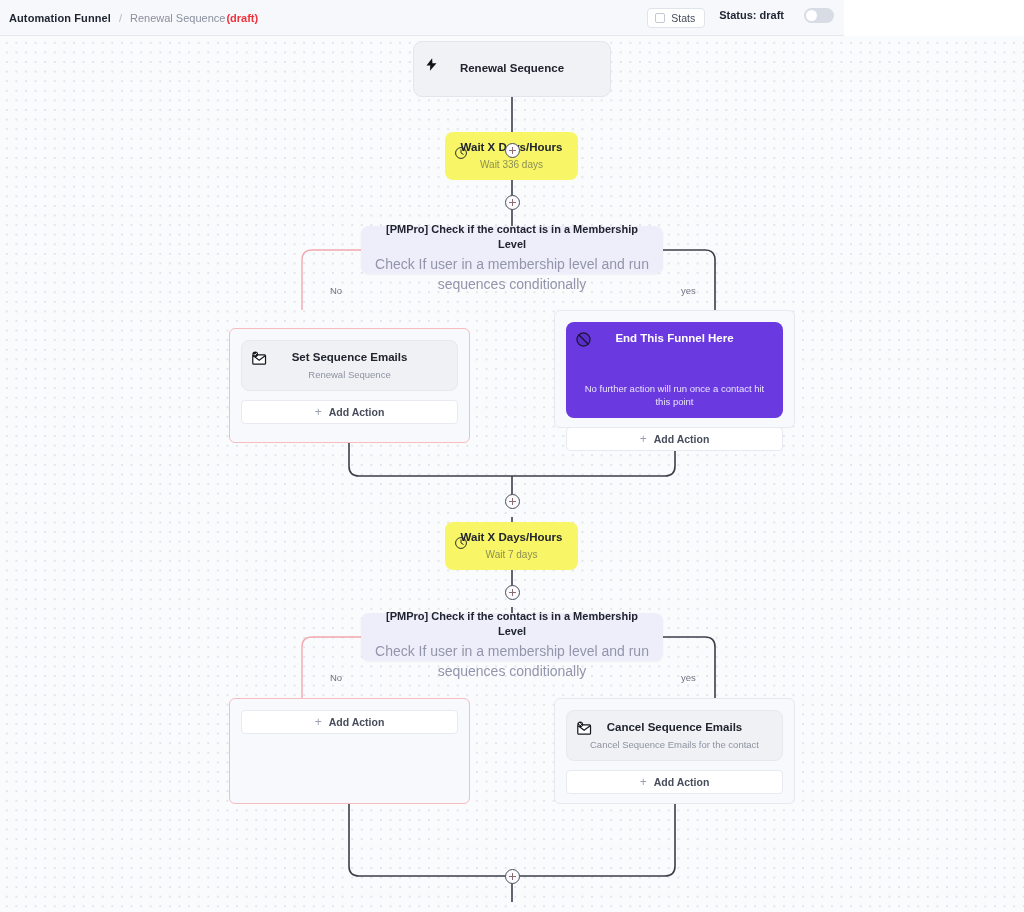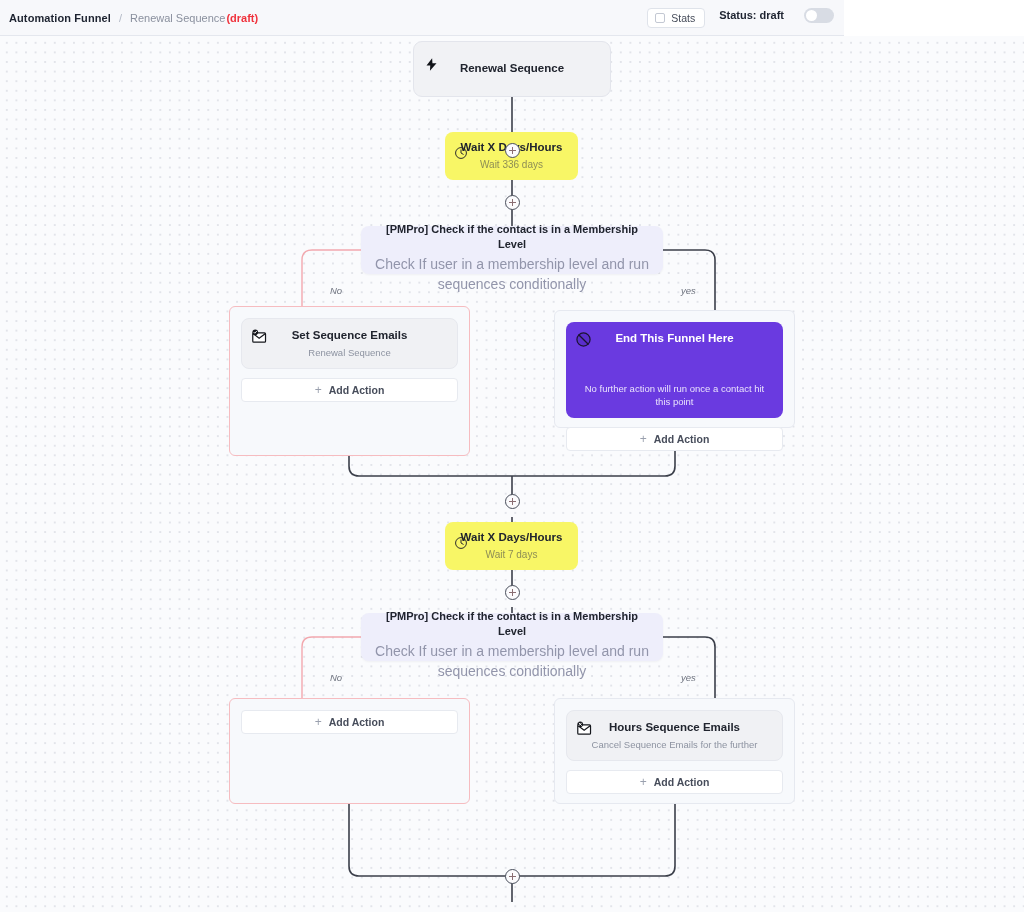--- a/index.html
+++ b/index.html
@@ -175,21 +175,21 @@
   
   .branch-box {
     position: absolute;
     border-radius: 6px;
     background: #f7f9fc;
     padding: 11px;
   }
   .branch-no  { border: 1px solid #f6bcc0; }
   .branch-yes { border: 1px solid #e6e9f0; }
 
-  #branch-1-no  { left: 229px; top: 270px; width: 241px; height: 150px; }
+  #branch-1-no  { left: 229px; top: 292px; width: 241px; height: 115px; }
   #branch-1-yes { left: 554px; top: 274px; width: 241px; height: 118px; }
   #branch-2-no  { left: 229px; top: 662px; width: 241px; height: 106px; }
   #branch-2-yes { left: 554px; top: 662px; width: 241px; height: 106px; }
 
   
   .action-card {
     position: relative;
     width: 100%;
     border-radius: 8px;
     padding: 9px 14px;
@@ -274,21 +274,20 @@
   }
   .plus-node .pn-h { width: 7px; height: 1px; }
   .plus-node .pn-v { width: 1px; height: 7px; }
 
   
   .edge-label {
     position: absolute;
     font-size: 9.5px;
     color: #6e737f;
     z-index: 15;
-    font-style: italic;
   }
 </style>
 </head>
 <body>
 
 <div id="topbar">
   <div id="breadcrumb">
     <span class="crumb-root">Automation Funnel</span>
     <span class="crumb-sep">/</span>
     <span class="crumb-cur">Renewal Sequence</span>
@@ -450,22 +449,22 @@
   <div class="branch-box branch-yes" id="branch-2-yes">
     <div class="action-card grey">
       <span class="a-icon">
         <svg width="17" height="17" viewBox="0 0 24 24">
           <rect x="2.5" y="7" width="18" height="13" rx="1.4" fill="#ffffff" stroke="#15171c" stroke-width="1.7"></rect>
           <path d="M3 8 L11.5 14.5 L20 8" fill="none" stroke="#15171c" stroke-width="1.7"></path>
           <circle cx="6" cy="6" r="4" fill="#15171c"></circle>
           <path d="M4.3 4.3 L7.7 7.7 M7.7 4.3 L4.3 7.7" stroke="#ffffff" stroke-width="1.3" stroke-linecap="round"></path>
         </svg>
       </span>
-      <div class="a-title">Hours Sequence Emails</div>
-      <div class="a-sub">Cancel Sequence Emails for the further</div>
+      <div class="a-title">Cancel Sequence Emails</div>
+      <div class="a-sub">Cancel Sequence Emails for the contact</div>
     </div>
     <div class="add-action">
       <span class="aa-plus">+</span>
       <span class="aa-label">Add Action</span>
     </div>
   </div>
 
   <div class="plus-node" style="left:504.5px; top:833px;">
     <span class="pn-h"></span>
     <span class="pn-v"></span>

